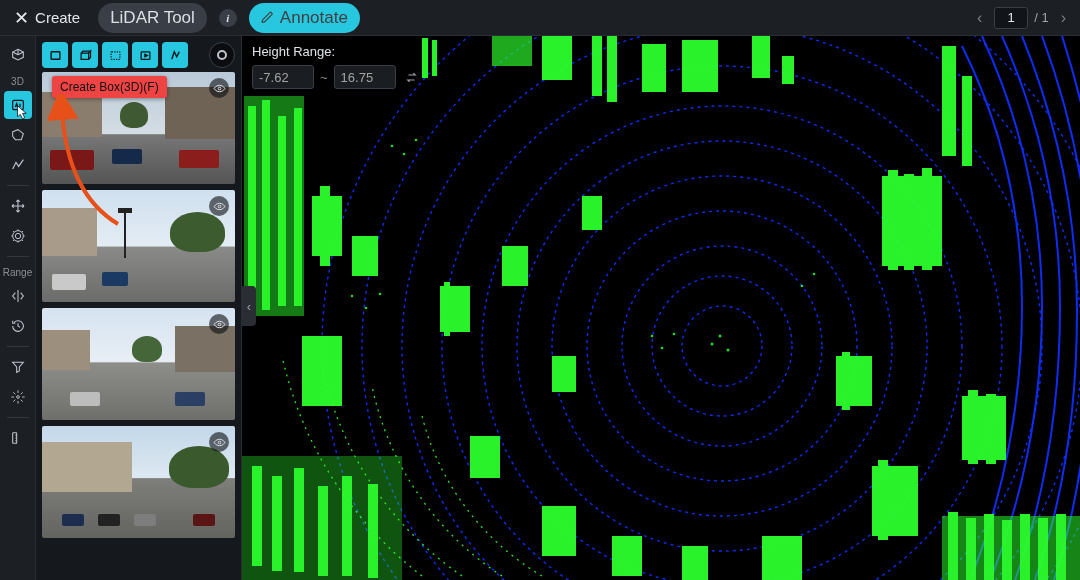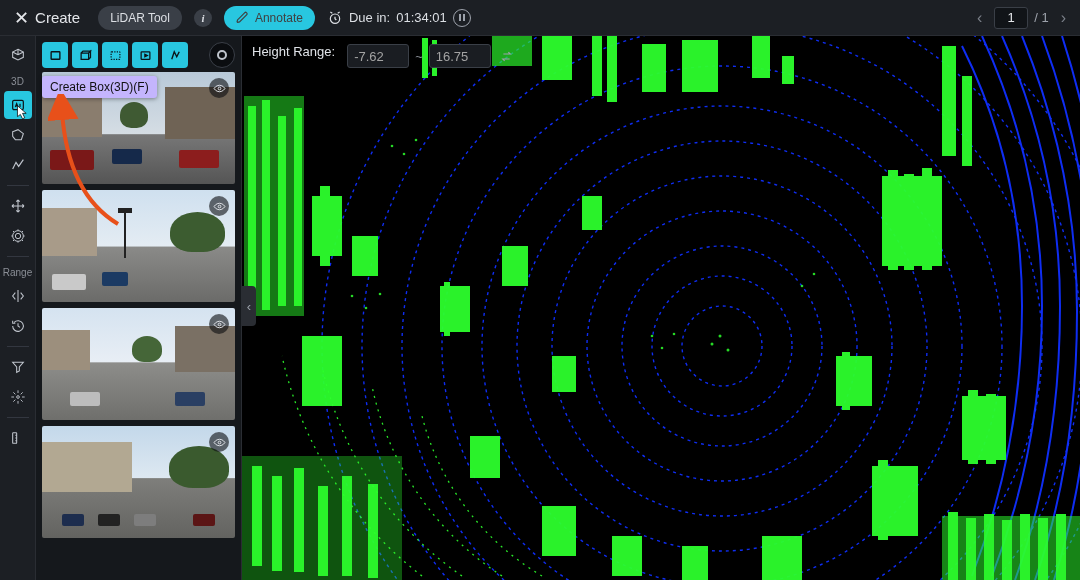--- a/index.html
+++ b/index.html
@@ -2,21 +2,21 @@
 <html><head>
 <meta charset="utf-8">
 <style>
   * { box-sizing: border-box; margin: 0; padding: 0; }
   html, body { width: 1080px; height: 580px; overflow: hidden; background: #000; font-family: -apple-system, BlinkMacSystemFont, "Segoe UI", Arial, sans-serif; color: #ddd; font-size: 13px; }
 
   
   .header { height: 36px; background: #1c1f24; display: flex; align-items: center; padding: 0 8px; gap: 12px; border-bottom: 1px solid #2a2d33; }
   .close-btn { display: flex; align-items: center; gap: 6px; color: #e4e6ea; cursor: pointer; font-size: 15px; padding: 2px 6px; }
   .close-btn .x { font-size: 18px; font-weight: 300; }
-  .pill { display: flex; align-items: center; gap: 6px; background: #3a3f47; border-radius: 16px; padding: 5px 12px; color: #dcdfe4; font-size: 12px; cursor: pointer; }
+  .pill { display: flex; align-items: center; gap: 6px; background: #3a3f47; border-radius: 16px; padding: 5px 12px; color: #dcdfe4; font-size: 17px; cursor: pointer; }
   .pill.accent { background: #28c7e0; color: #404040; }
   .pill .icon { display:inline-flex; }
   .info-i { width:18px; height:18px; border-radius:50%; background:#3a3f47; display:flex; align-items:center; justify-content:center; font-style:italic; font-family: serif; font-weight:bold; font-size:11px; color:#dcdfe4; cursor:pointer;}
   .due-group { display:flex; align-items:center; gap:6px; color:#dcdfe4;}
   .due-group .clock { width:16px; height:16px; }
   .pause-circle { width:18px; height:18px; border:1.5px solid #9da2ab; border-radius:50%; display:flex; align-items:center; justify-content:center; cursor:pointer;}
   .pause-circle::before { content:""; width:2px; height:7px; background:#9da2ab; box-shadow: 4px 0 0 #9da2ab; margin-right:4px;}
   .header-spacer { flex:1; }
   .pager { display:flex; align-items:center; gap:6px; color:#aeb3bc; }
   .pager .chev { cursor:pointer; padding:2px 6px; font-size:16px; color:#7a7f88; }
@@ -48,26 +48,26 @@
   .thumb .eye { position:absolute; top:6px; right:6px; width:20px; height:20px; background:rgba(10,12,15,0.6); border-radius:50%; display:flex; align-items:center; justify-content:center; }
   .thumb .eye svg { width:13px; height:13px; color:#dfe2e7; }
 
   
   .streetview { width:100%; height:100%; position:relative; }
   .sky { position:absolute; inset:0; }
   .bldg { position:absolute; background:#6d665c; }
   .car { position:absolute; border-radius:2px; }
   .tree { position:absolute; border-radius:50% 50% 40% 40%; }
 
-  .tooltip { position:absolute; left:6px; top:40px; background:#c4b5fd; color:#111; font-size:12px; padding:4px 8px; border-radius:3px; white-space:nowrap; z-index:5; box-shadow:0 1px 4px rgba(0,0,0,0.4); }
+  .tooltip { position:absolute; left:16px; top:40px; background:#ef4444; color:#111; font-size:12px; padding:4px 8px; border-radius:3px; white-space:nowrap; z-index:5; box-shadow:0 1px 4px rgba(0,0,0,0.4); }
   .arrow-annot { position:absolute; left:12px; top:58px; z-index:6; pointer-events:none; }
 
   
   .viewport { flex:1; background:#000; position:relative; overflow:hidden; }
-  .height-range { position:absolute; left:10px; top:8px; display:flex; flex-direction:row; gap:12px; color:#dfe2e7; font-size:13px; z-index:3;}
+  .height-range { position:absolute; left:10px; top:8px; display:flex; flex-direction:column; gap:6px; color:#dfe2e7; font-size:13px; z-index:3;}
   .height-range .row { display:flex; align-items:center; gap:6px; }
   .height-range input { width:62px; height:24px; background:#1a1d22; border:1px solid #3a3f47; color:#a3a3a3; padding:0 6px; border-radius:3px; font-size:13px; }
   .height-range .swap { width:20px; height:20px; display:flex; align-items:center; justify-content:center; color:#9da2ab; cursor:pointer; }
   .height-range .tilde { color:#8b8f97; }
 
   .collapse-tab { position:absolute; left:0; top:250px; width:14px; height:40px; background:#2a2d33; border-radius:0 4px 4px 0; display:flex; align-items:center; justify-content:center; cursor:pointer; color:#9da2ab; z-index:3; }
 
   
   .lidar-canvas { position:absolute; inset:0; }
 
@@ -88,31 +88,20 @@
 
   <div class="pill accent">
     <span class="icon">
       <svg viewBox="0 0 24 24" width="13" height="13" fill="none" stroke="currentColor" stroke-width="2.2">
           <path d="M3 21l3.5-.8L20 6.7a2 2 0 0 0 0-2.8l-.9-.9a2 2 0 0 0-2.8 0L2.8 16.5 2 20z"></path>
         </svg>
     </span>
     <span>Annotate</span>
   </div>
 
-  <div class="due-group">
-    <span class="clock">
-      <svg viewBox="0 0 24 24" width="16" height="16" fill="none" stroke="#dcdfe4" stroke-width="1.8">
-          <circle cx="12" cy="13" r="7"></circle>
-          <path d="M12 10v3l2 2M5 3l3 2M19 3l-3 2"></path>
-        </svg>
-    </span>
-    <span>Due in:</span>
-    <span>01:34:01</span>
-    <span class="pause-circle"></span>
-  </div>
 
   <div class="header-spacer"></div>
 
   <div class="pager">
     <span class="chev">‹</span>
     <input value="1" style="">
     <span class="total">/ <span>1</span></span>
     <span class="chev">›</span>
   </div>
 </div>

